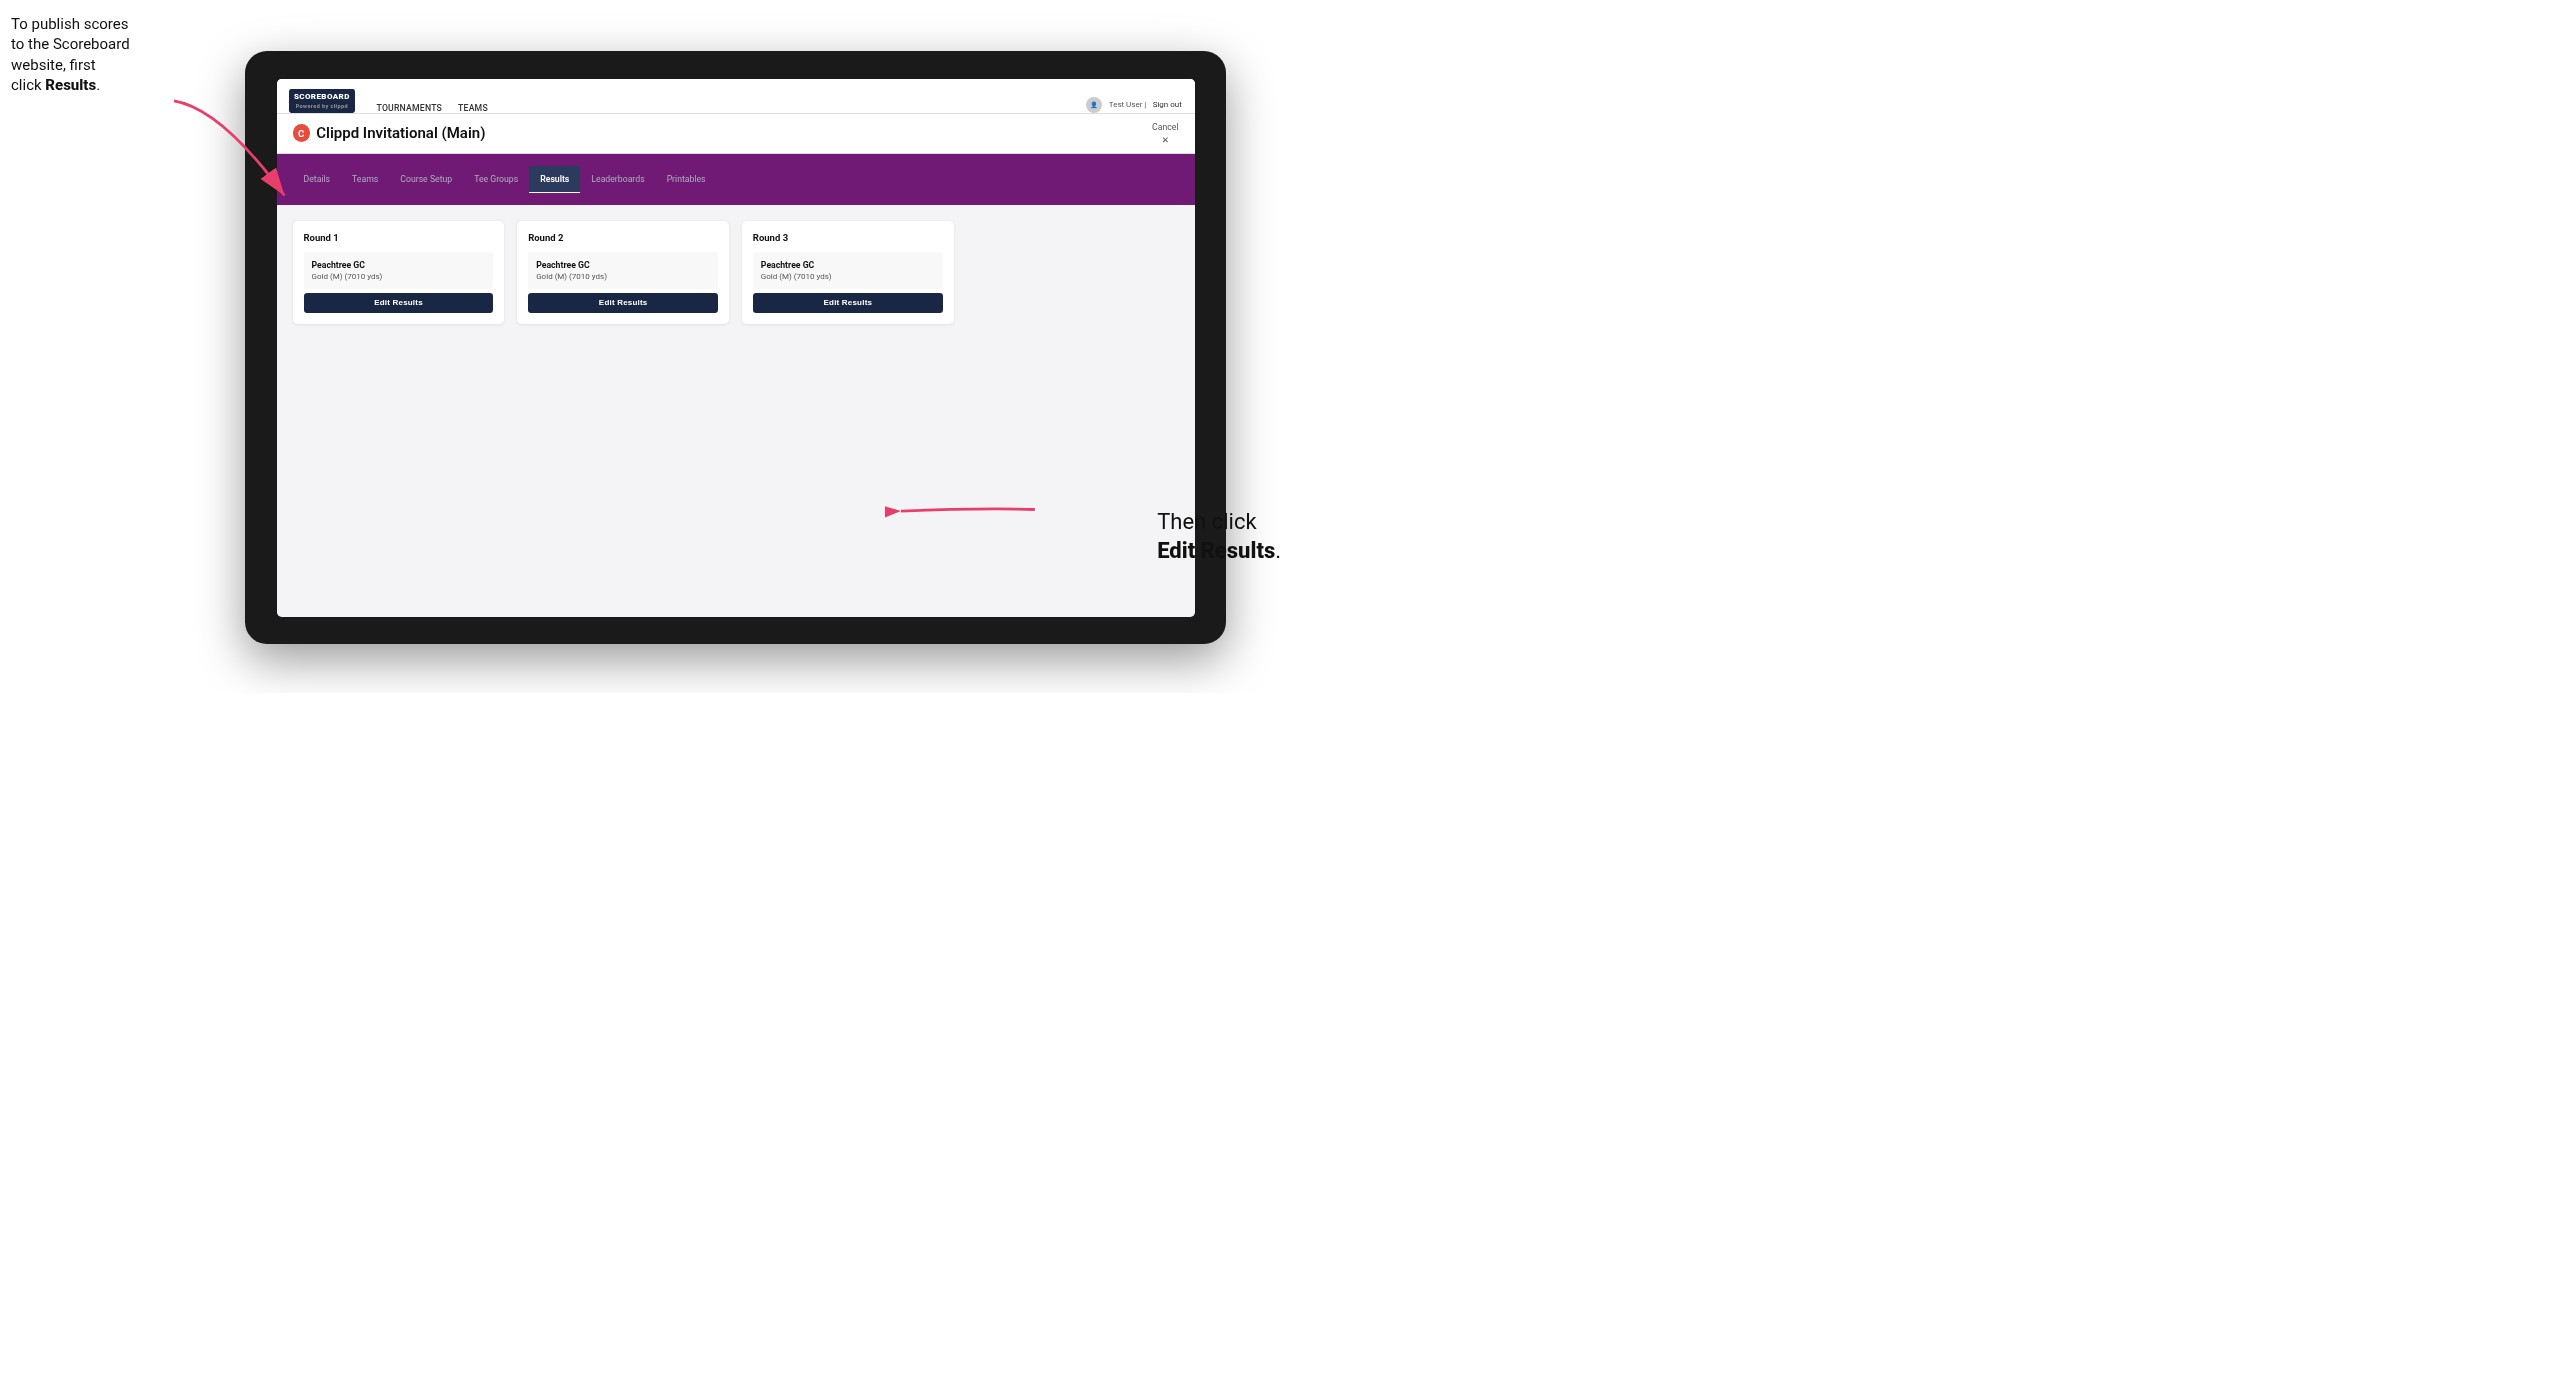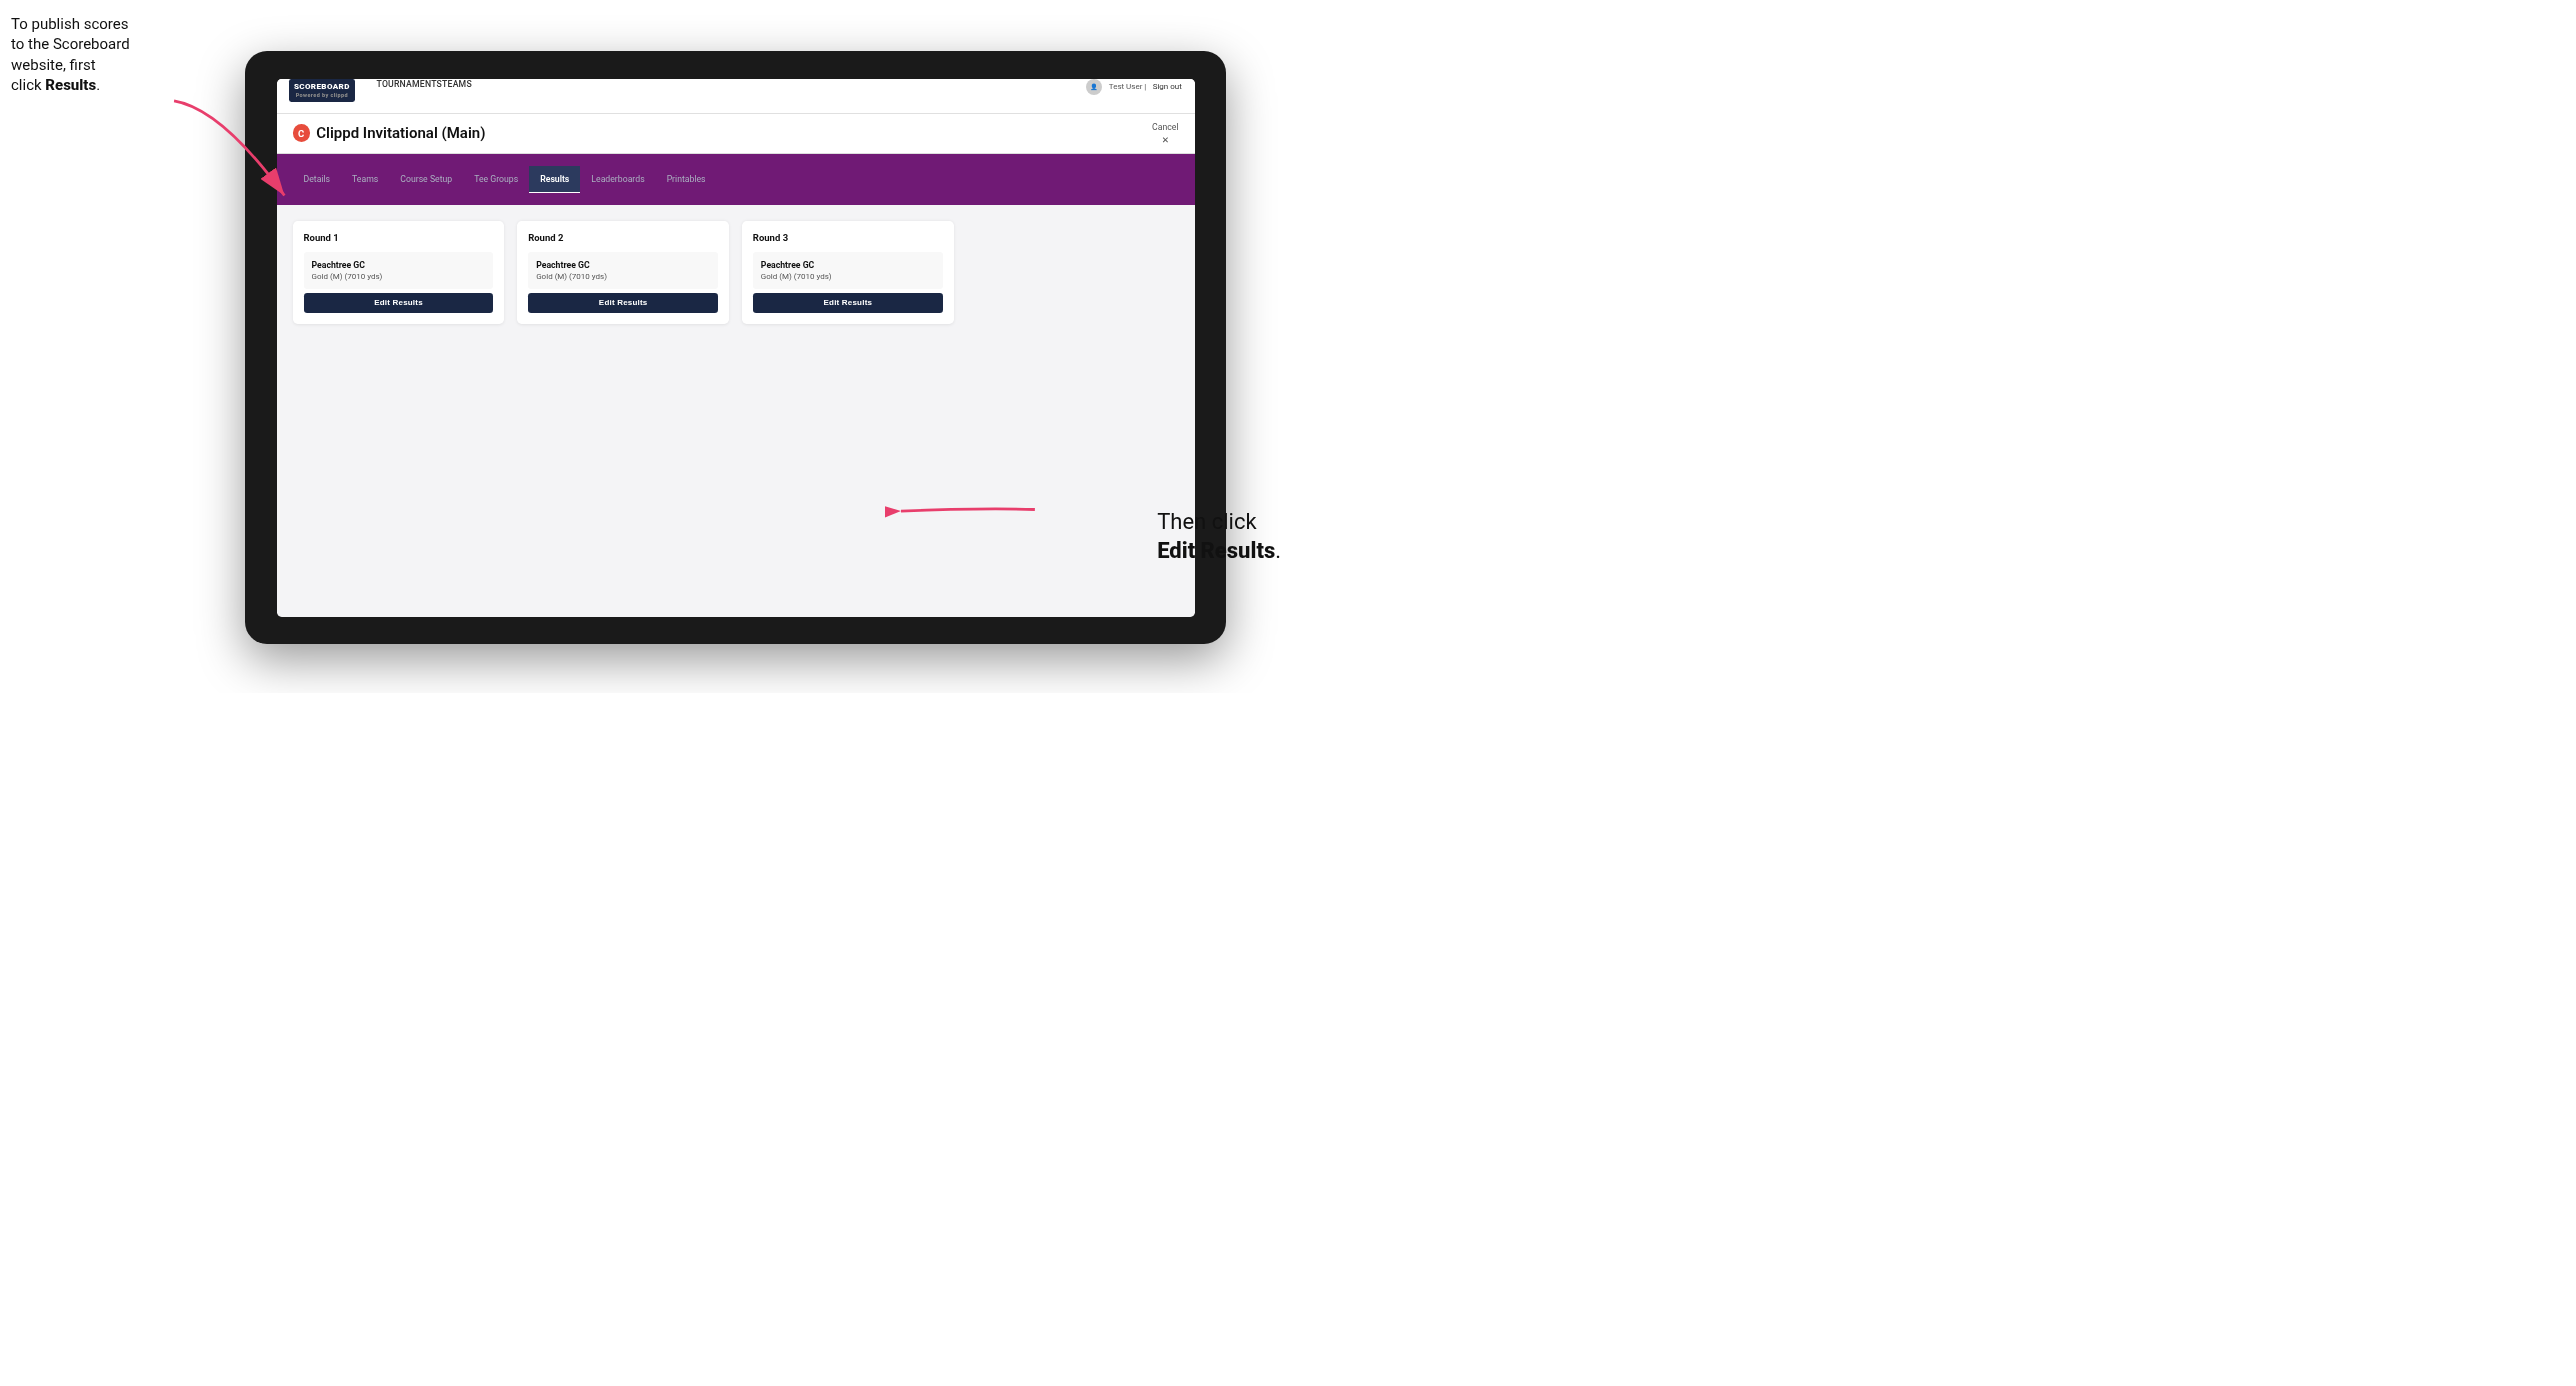--- a/index.html
+++ b/index.html
@@ -67,21 +67,21 @@
       overflow: hidden;
       display: flex;
       flex-direction: column;
     }
 
     
     .top-nav {
       background: #ffffff;
       height: 35px;
       display: flex;
-      align-items: flex-start;
+      align-items: flex-end;
       padding: 0 12.7px;
       border-bottom: 0.8px solid #e0e0e0;
       flex-shrink: 0;
     }
 
     .logo-area {
       display: flex;
       align-items: center;
       margin-right: 22px;
     }
@@ -98,20 +98,21 @@
       text-align: center;
     }
     .logo-sub {
       font-size: 5.5px;
       color: #888;
       margin-top: 0.8px;
     }
 
     .nav-links {
       display: flex;
+      gap: 16px;
       flex: 1;
     }
 
     .nav-link {
       font-size: 8.7px;
       color: #333;
       cursor: pointer;
       font-weight: 500;
       letter-spacing: 0.2px;
     }

